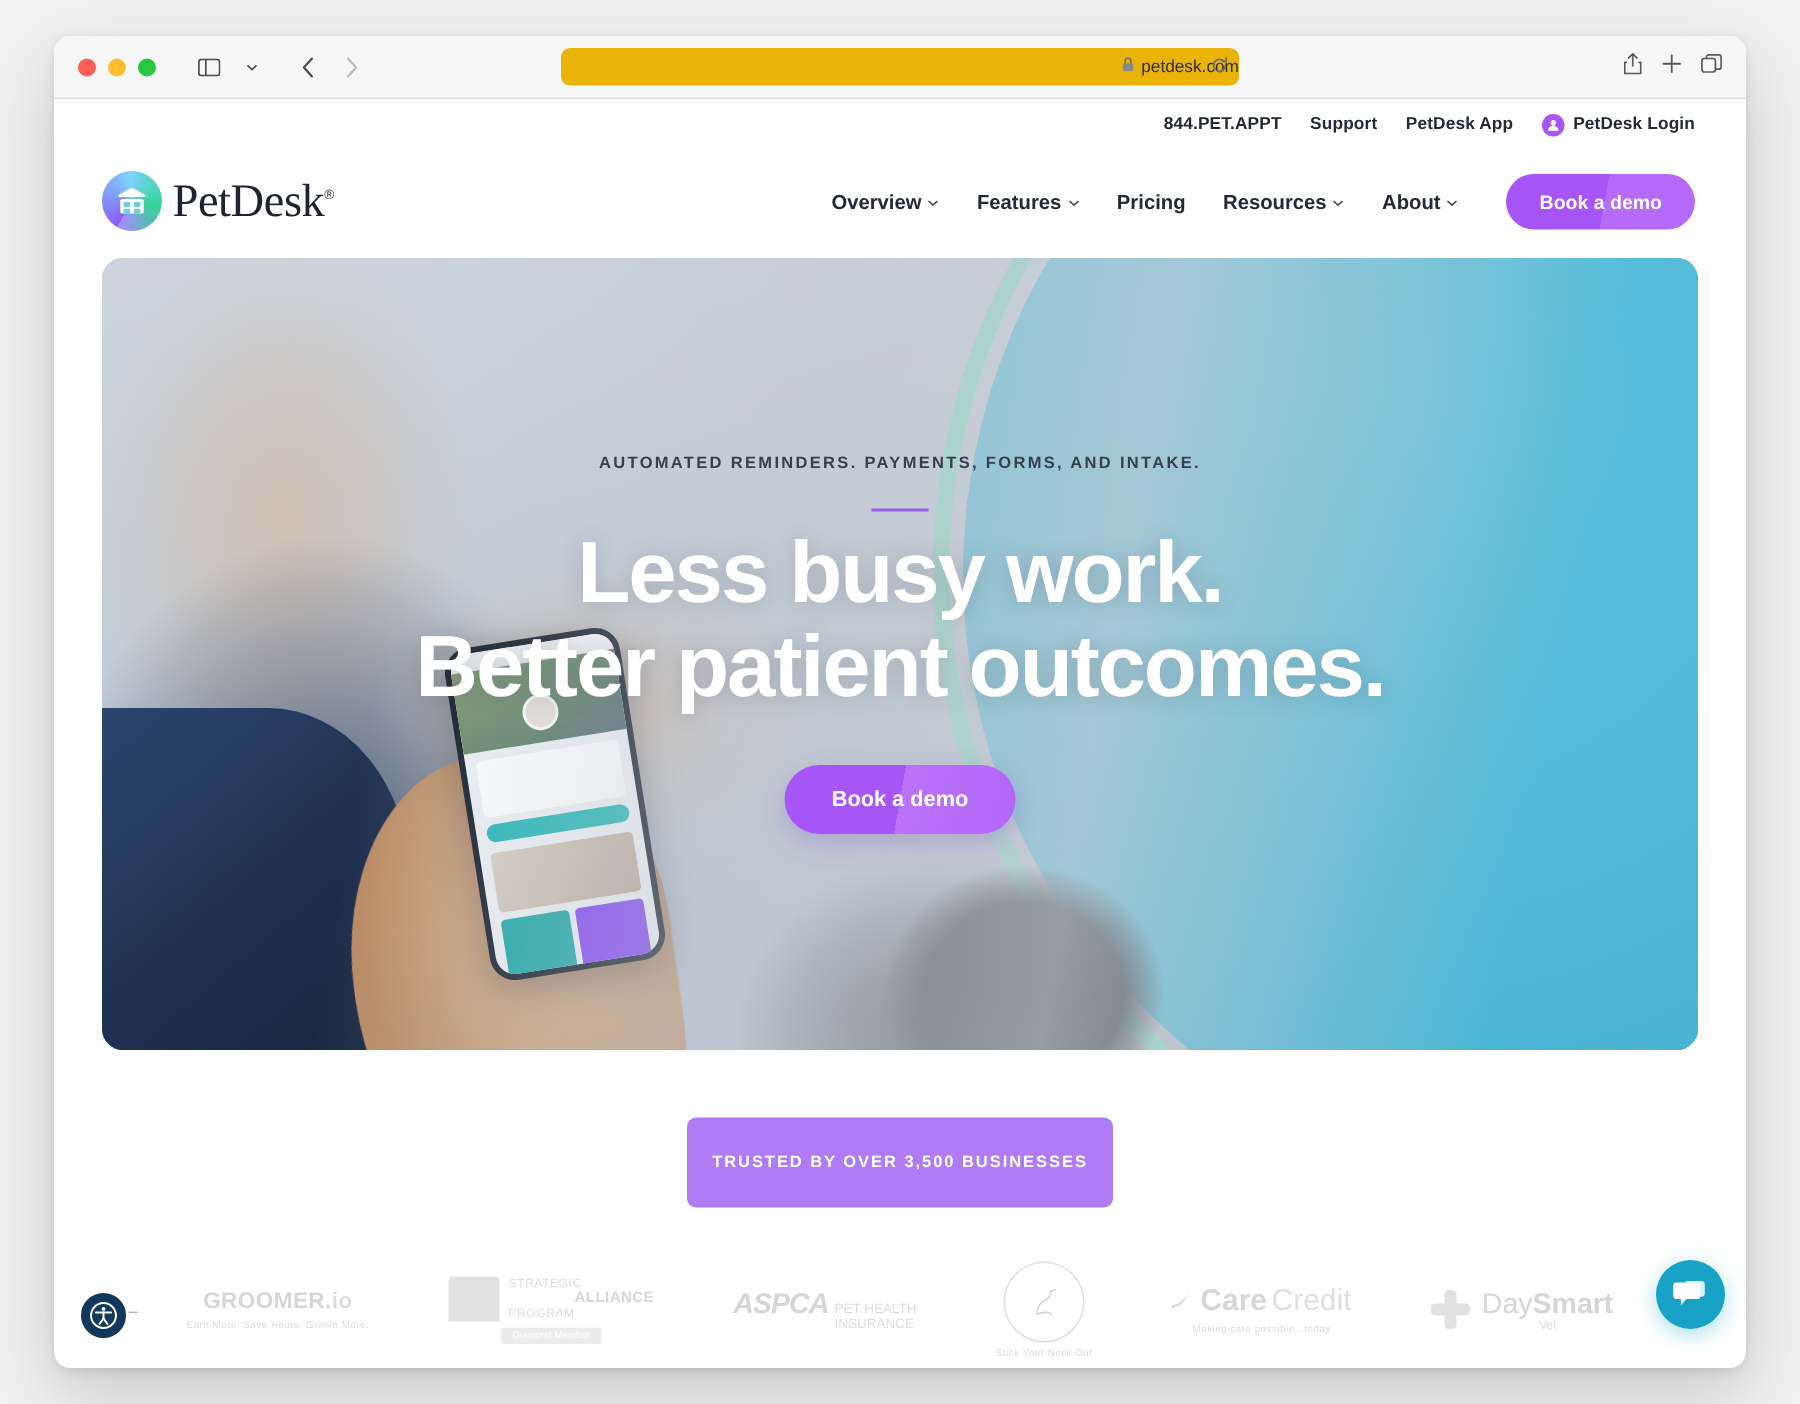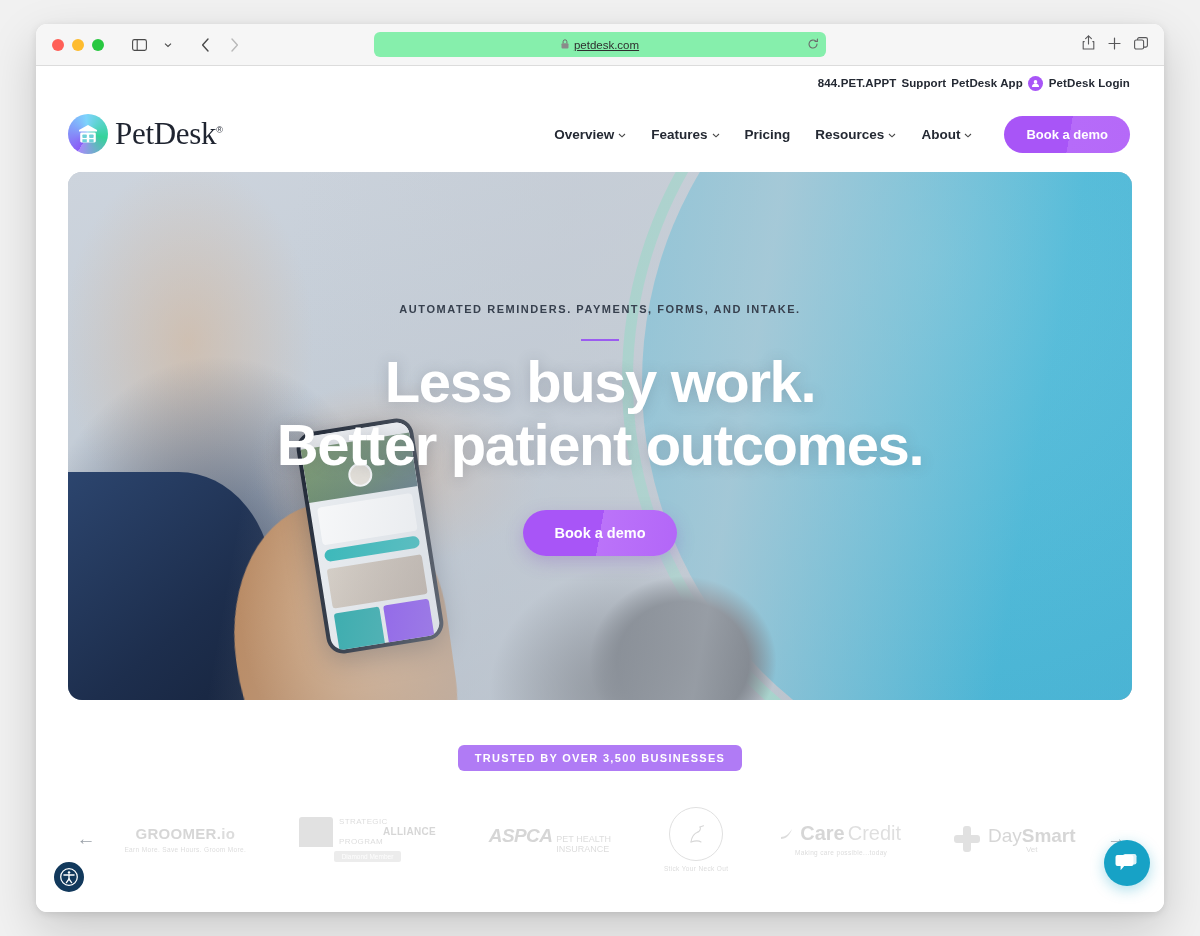--- a/index.html
+++ b/index.html
@@ -66,29 +66,28 @@
   .chrome-btn.dim { color: #b9b9b9; }
 
   .url-wrap {
     position: absolute;
     left: 50%;
     transform: translateX(-50%);
     width: 452px;
   }
   .url-bar {
     height: 25px;
-    background: #86efac;
+    background: #eab308;
     border-radius: 6px;
     display: flex;
     align-items: center;
-    justify-content: center;
+    justify-content: flex-end;
     position: relative;
     font-size: 11.5px;
     color: #2e2e2e;
-    text-decoration: underline;
   }
   .url-inner { display: flex; align-items: center; gap: 5px; }
   .reload-btn {
     position: absolute; right: 7px; top: 50%;
     transform: translateY(-50%);
     color: #6b6b6b;
   }
   .chrome-right-controls {
     position: absolute;
     right: 16px;
@@ -107,21 +106,21 @@
     overflow: hidden;
   }
 
   
   .utility-bar {
     height: 34px;
     display: flex;
     align-items: center;
     justify-content: flex-end;
     padding-right: 34px;
-    gap: 5px;
+    gap: 19px;
     font-size: 11.5px;
     font-weight: bold;
     color: #242933;
   }
   .utility-link { white-space: nowrap; letter-spacing: 0.1px; }
   .practice-login {
     display: flex; align-items: center; gap: 6px;
   }
   .avatar-dot {
     width: 15px; height: 15px; border-radius: 50%;
@@ -313,21 +312,21 @@
     padding-top: 45px;
     text-align: center;
   }
   .trust-badge {
     display: inline-block;
     background: #b07bf5;
     color: #ffffff;
     font-size: 11px;
     font-weight: bold;
     letter-spacing: 1.3px;
-    padding: 7px 17px;
+    padding: 24px 17px;
     border-radius: 6px;
   }
 
   .logo-carousel {
     margin-top: 30px;
     display: flex;
     align-items: center;
     justify-content: space-between;
     padding: 0 38px;
     height: 76px;

